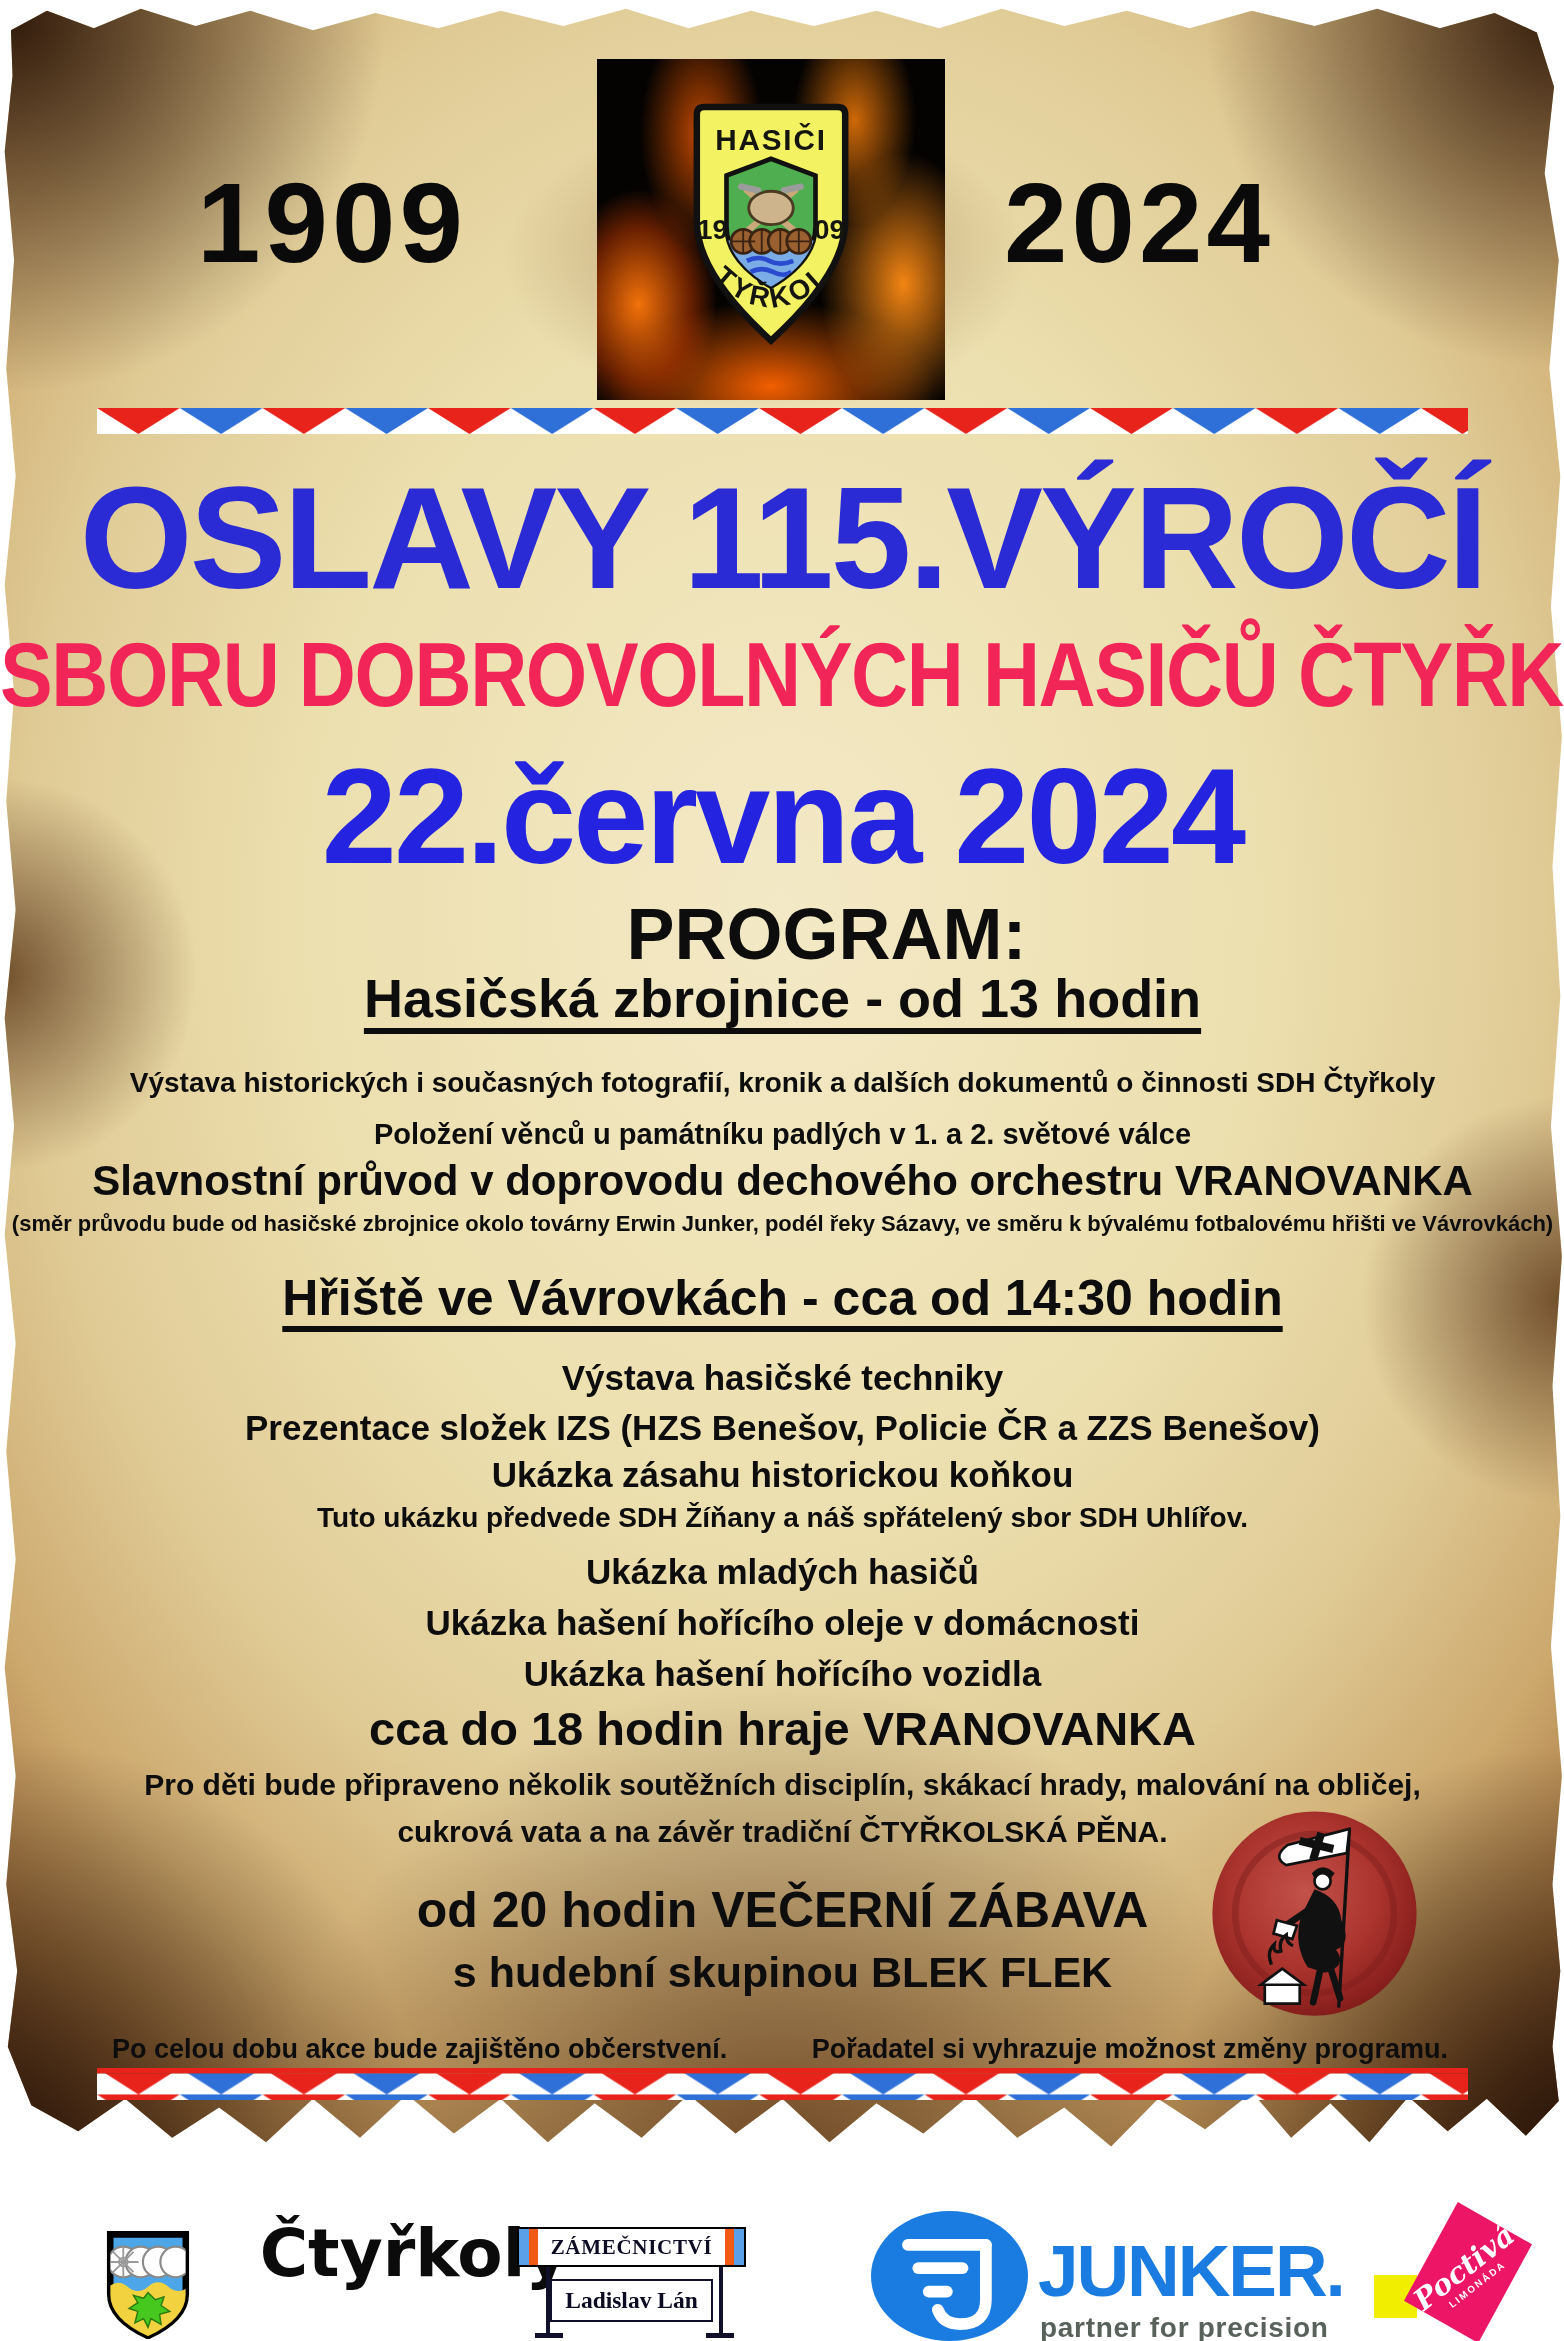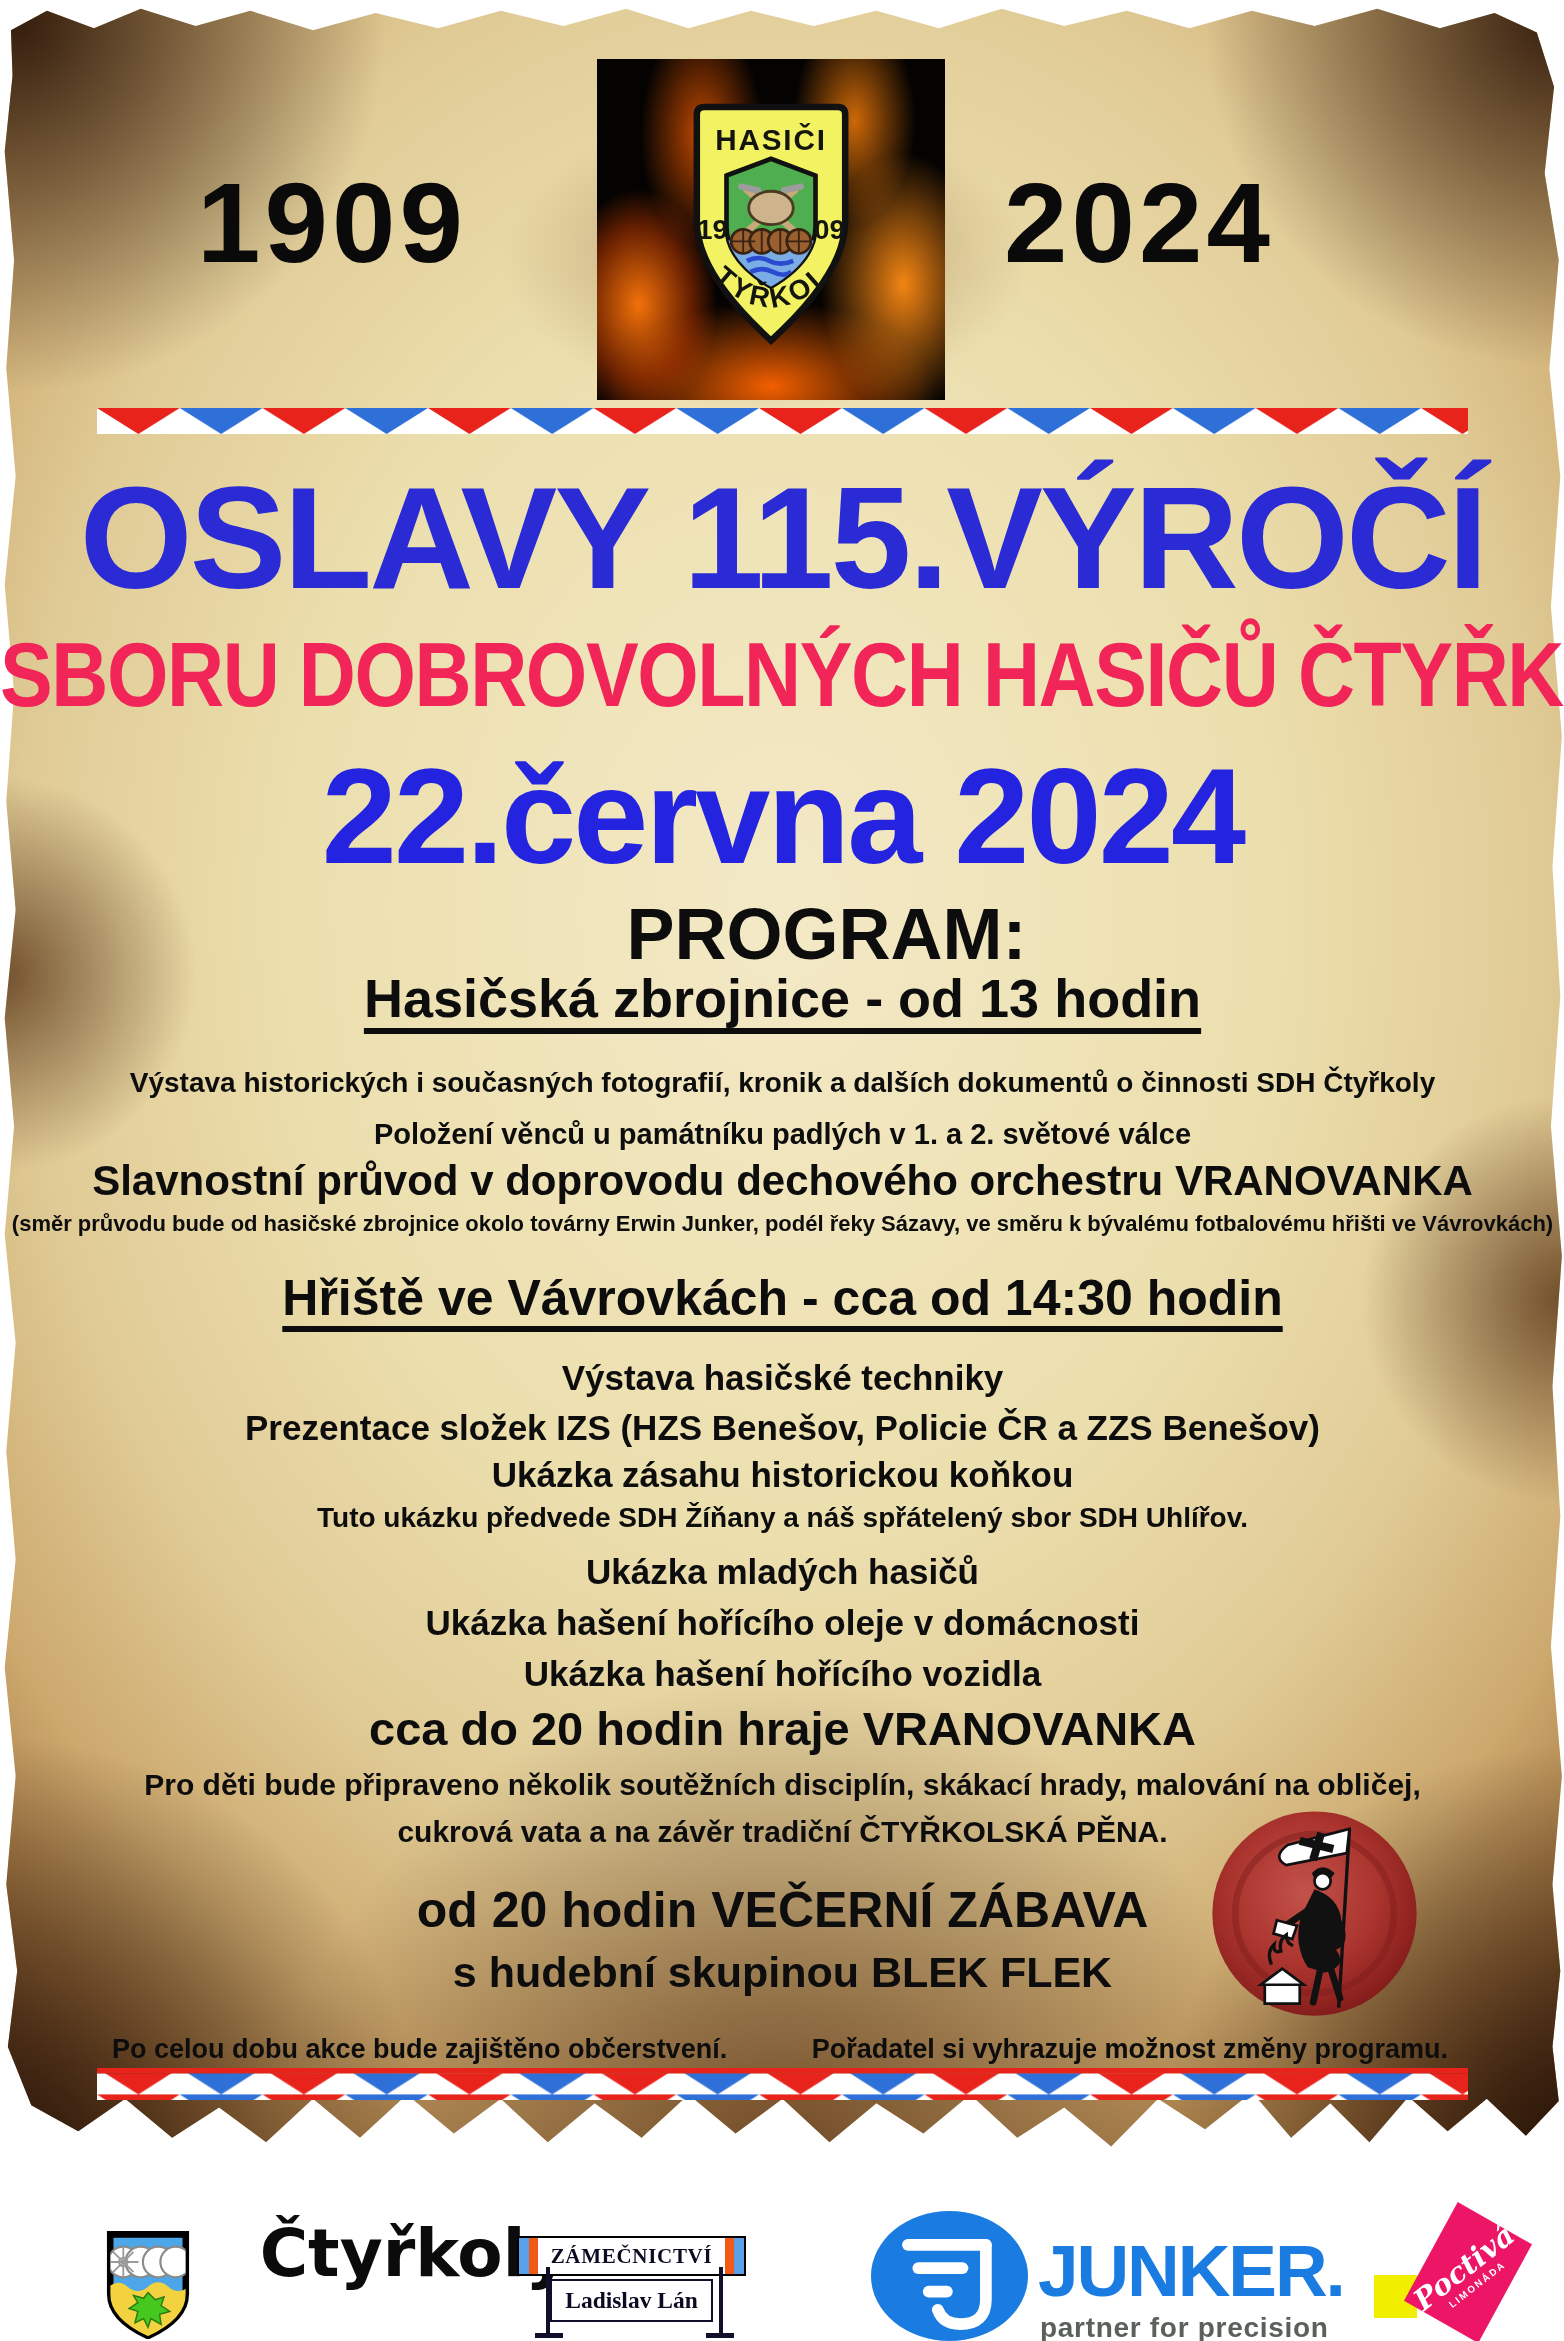--- a/index.html
+++ b/index.html
@@ -84,21 +84,21 @@
   
   .obec-shield{position:absolute;left:86px;top:2230px;width:124px;height:109px;z-index:3;}
   .obec-text{position:absolute;left:207px;top:2220px;width:414px;text-align:center;
              font-family:"DejaVu Sans",sans-serif;font-weight:bold;color:#0b0b0b;
              line-height:1.02;z-index:3;}
   .obec-text .l1{font-size:55px;}
   .obec-text .l2{font-size:66px;}
 
   .zam{position:absolute;left:517px;top:2227px;width:235px;height:112px;z-index:3;
        font-family:"Liberation Serif",serif;color:#0b0b24;}
-  .zam-bar{position:absolute;left:0;top:9px;width:229px;height:40px;box-sizing:border-box;
+  .zam-bar{position:absolute;left:0;top:0;width:229px;height:40px;box-sizing:border-box;
        border:2.8px solid #000;
        background:linear-gradient(90deg,#5aa0e8 0 9.7px,#f05a14 9.7px 19.3px,#ffffff 19.3px calc(100% - 19.3px),#f05a14 calc(100% - 19.3px) calc(100% - 9.7px),#5aa0e8 calc(100% - 9.7px));
        display:flex;align-items:center;justify-content:center;
        font-weight:bold;font-size:21px;letter-spacing:0.7px;}
   .zam-leg{position:absolute;top:40px;width:4.1px;height:69px;background:#10102a;}
   .zam-leg.left{left:29px;} .zam-leg.right{right:29px;}
   .zam-foot{position:absolute;top:106px;width:28px;height:4.8px;background:#10102a;}
   .zam-foot.left{left:18px;} .zam-foot.right{right:18px;}
   .zam-box{position:absolute;left:33px;top:52px;width:163px;height:43px;box-sizing:border-box;
        border:2.8px solid #10102a;background:transparent;display:flex;align-items:center;
@@ -190,21 +190,21 @@
   <div class="ctext ln-smer">(směr průvodu bude od hasičské zbrojnice okolo továrny Erwin Junker, podél řeky Sázavy, ve směru k bývalému fotbalovému hřišti ve Vávrovkách)</div>
 
   <div class="ctext h-hriste underl">Hřiště ve Vávrovkách - cca od 14:30 hodin</div>
   <div class="ctext it-0">Výstava hasičské techniky</div>
   <div class="ctext it-2">Ukázka zásahu historickou koňkou</div>
   <div class="ctext it-1">Prezentace složek IZS (HZS Benešov, Policie ČR a ZZS Benešov)</div>
   <div class="ctext it-3">Tuto ukázku předvede SDH Žíňany a náš spřátelený sbor SDH Uhlířov.</div>
   <div class="ctext it-4">Ukázka mladých hasičů</div>
   <div class="ctext it-5">Ukázka hašení hořícího oleje v domácnosti</div>
   <div class="ctext it-6">Ukázka hašení hořícího vozidla</div>
-  <div class="ctext it-7">cca do 20 hodin hraje VRANOVANKA</div>
+  <div class="ctext it-7">cca do 18 hodin hraje VRANOVANKA</div>
   <div class="ctext kids-1">Pro děti bude připraveno několik soutěžních disciplín, skákací hrady, malování na obličej,</div>
   <div class="ctext kids-2">cukrová vata a na závěr tradiční ČTYŘKOLSKÁ PĚNA.</div>
 
   <div class="ctext ev-1">od 20 hodin VEČERNÍ ZÁBAVA</div>
   <div class="ctext ev-2">s hudební skupinou BLEK FLEK</div>
 
   <div class="note note-left">Po celou dobu akce bude zajištěno občerstvení.</div>
   <div class="note note-right">Pořadatel si vyhrazuje možnost změny programu.</div>
 
   <svg class="seal" viewBox="0 0 320 320">

